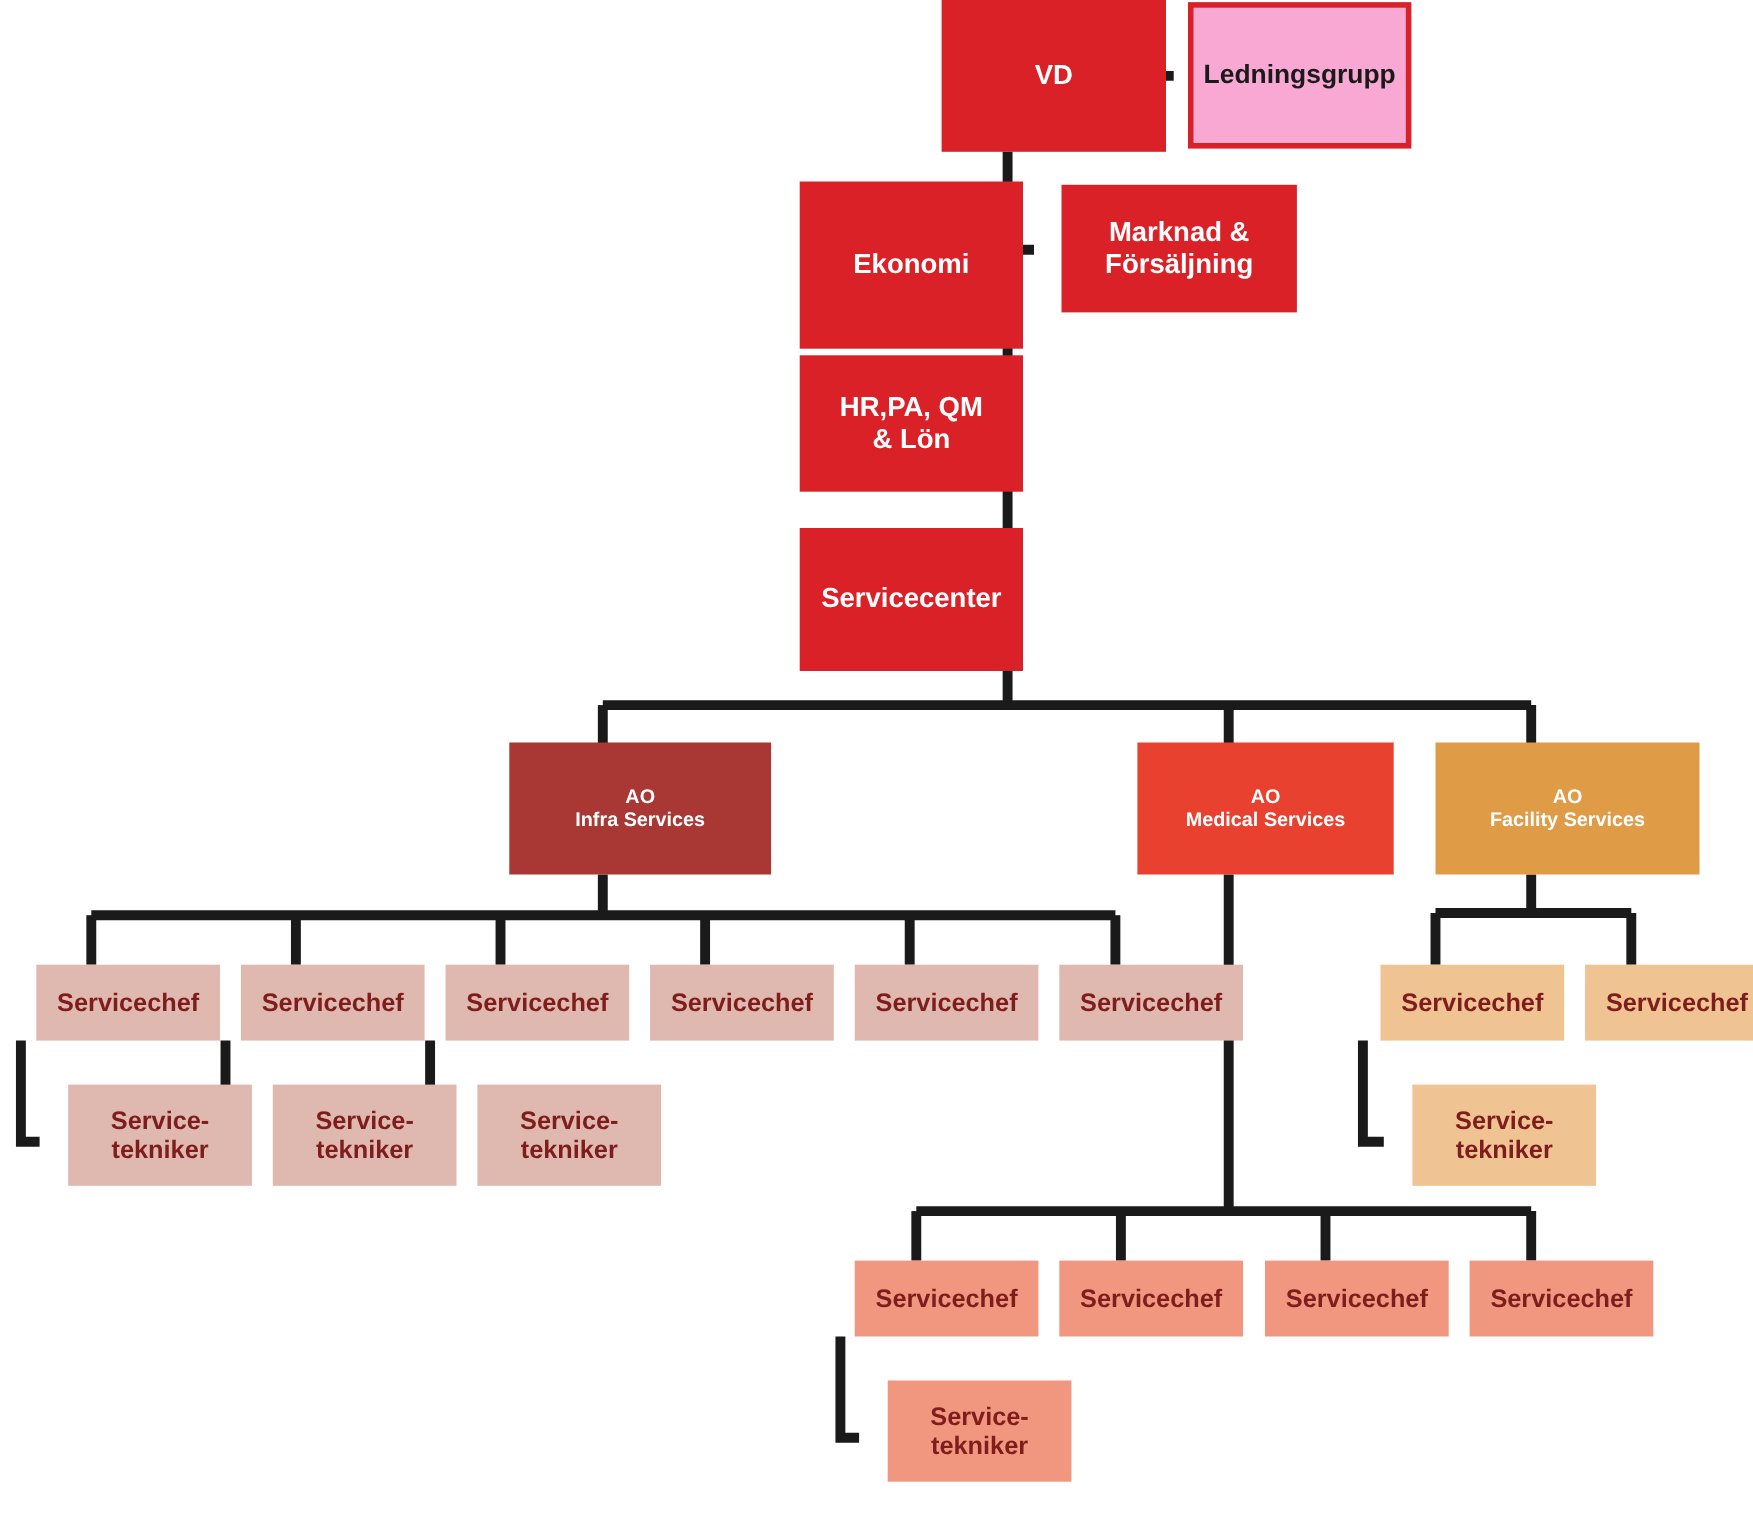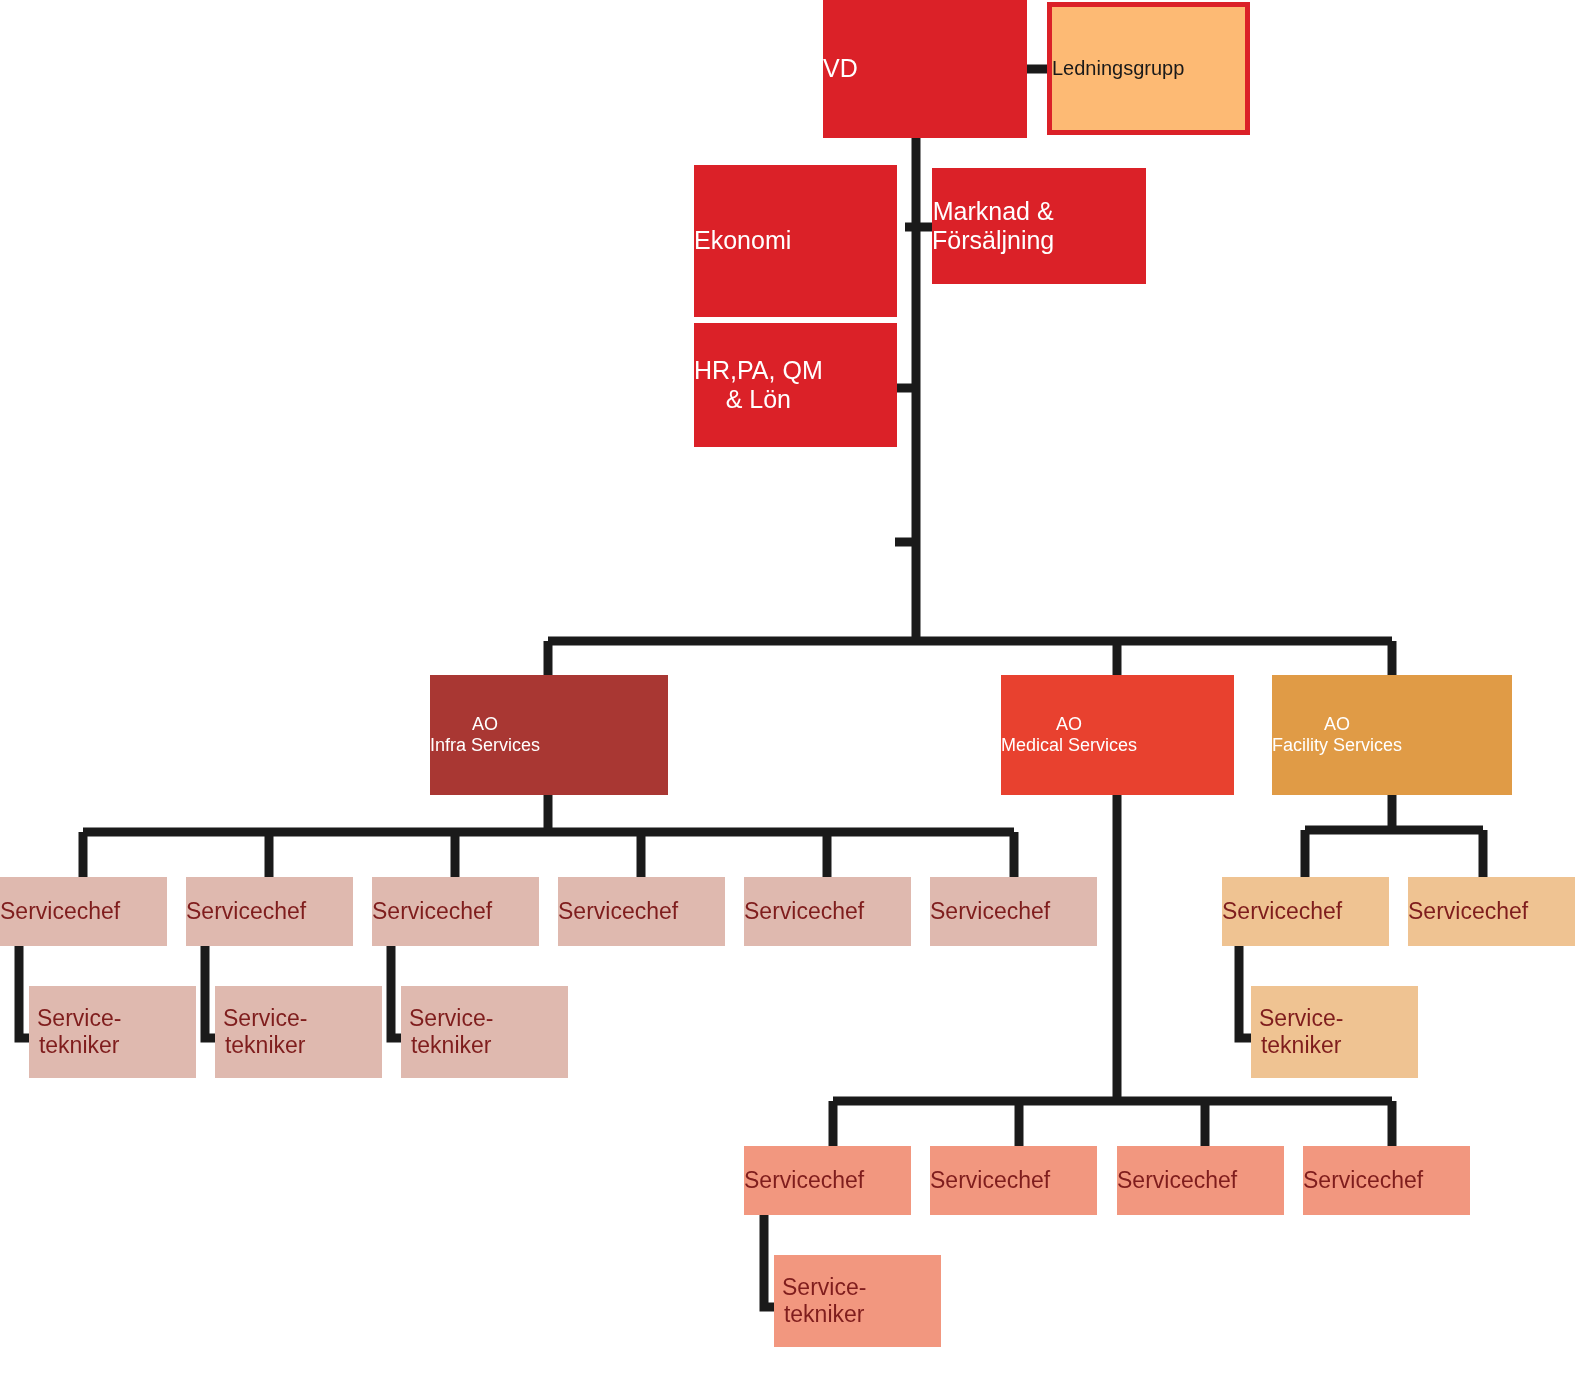--- a/index.html
+++ b/index.html
@@ -21,36 +21,37 @@
     top: 0;
     width: 1594px;
     height: 1380px;
     pointer-events: none;
   }
   .node {
     position: absolute;
     box-sizing: border-box;
     display: flex;
     align-items: center;
-    justify-content: flex-start;
+    justify-content: center;
     text-align: center;
-    font-weight: normal;
+    font-weight: bold;
     line-height: 1.18;
     white-space: pre-line;
     z-index: 2;
+    margin-left: 33px;
   }
   .node-exec {
     color: #ffffff;
     font-size: 25px;
     background: #DB2128;
   }
   .node-ledning {
     color: #1a1a1a;
-    font-size: 20px;
-    background: #fdba74;
+    font-size: 24px;
+    background: #f9a8d4;
     border: 5px solid #DB2128;
   }
   .node-ao {
     color: #ffffff;
     font-size: 18px;
   }
   .node-ao-infra   { background: #A93733; }
   .node-ao-medical { background: #E8412F; }
   .node-ao-facility{ background: #E09B46; }
 
@@ -129,20 +130,23 @@
   <div class="node node-exec" style="left:932px; top:168px; width:214px; height:116px;">
     <span>Marknad &amp;
 Försäljning</span>
   </div>
 
   <div class="node node-exec" style="left:694px; top:323px; width:203px; height:124px;">
     <span>HR,PA, QM
 &amp; Lön</span>
   </div>
 
+  <div class="node node-exec" style="left:694px; top:480px; width:203px; height:130px;">
+    <span>Servicecenter</span>
+  </div>
 
   <div class="node node-ao node-ao-infra" style="left:430px; top:675px; width:238px; height:120px;">
     <span>AO
 Infra Services</span>
   </div>
 
   <div class="node node-ao node-ao-medical" style="left:1001px; top:675px; width:233px; height:120px;">
     <span>AO
 Medical Services</span>
   </div>

